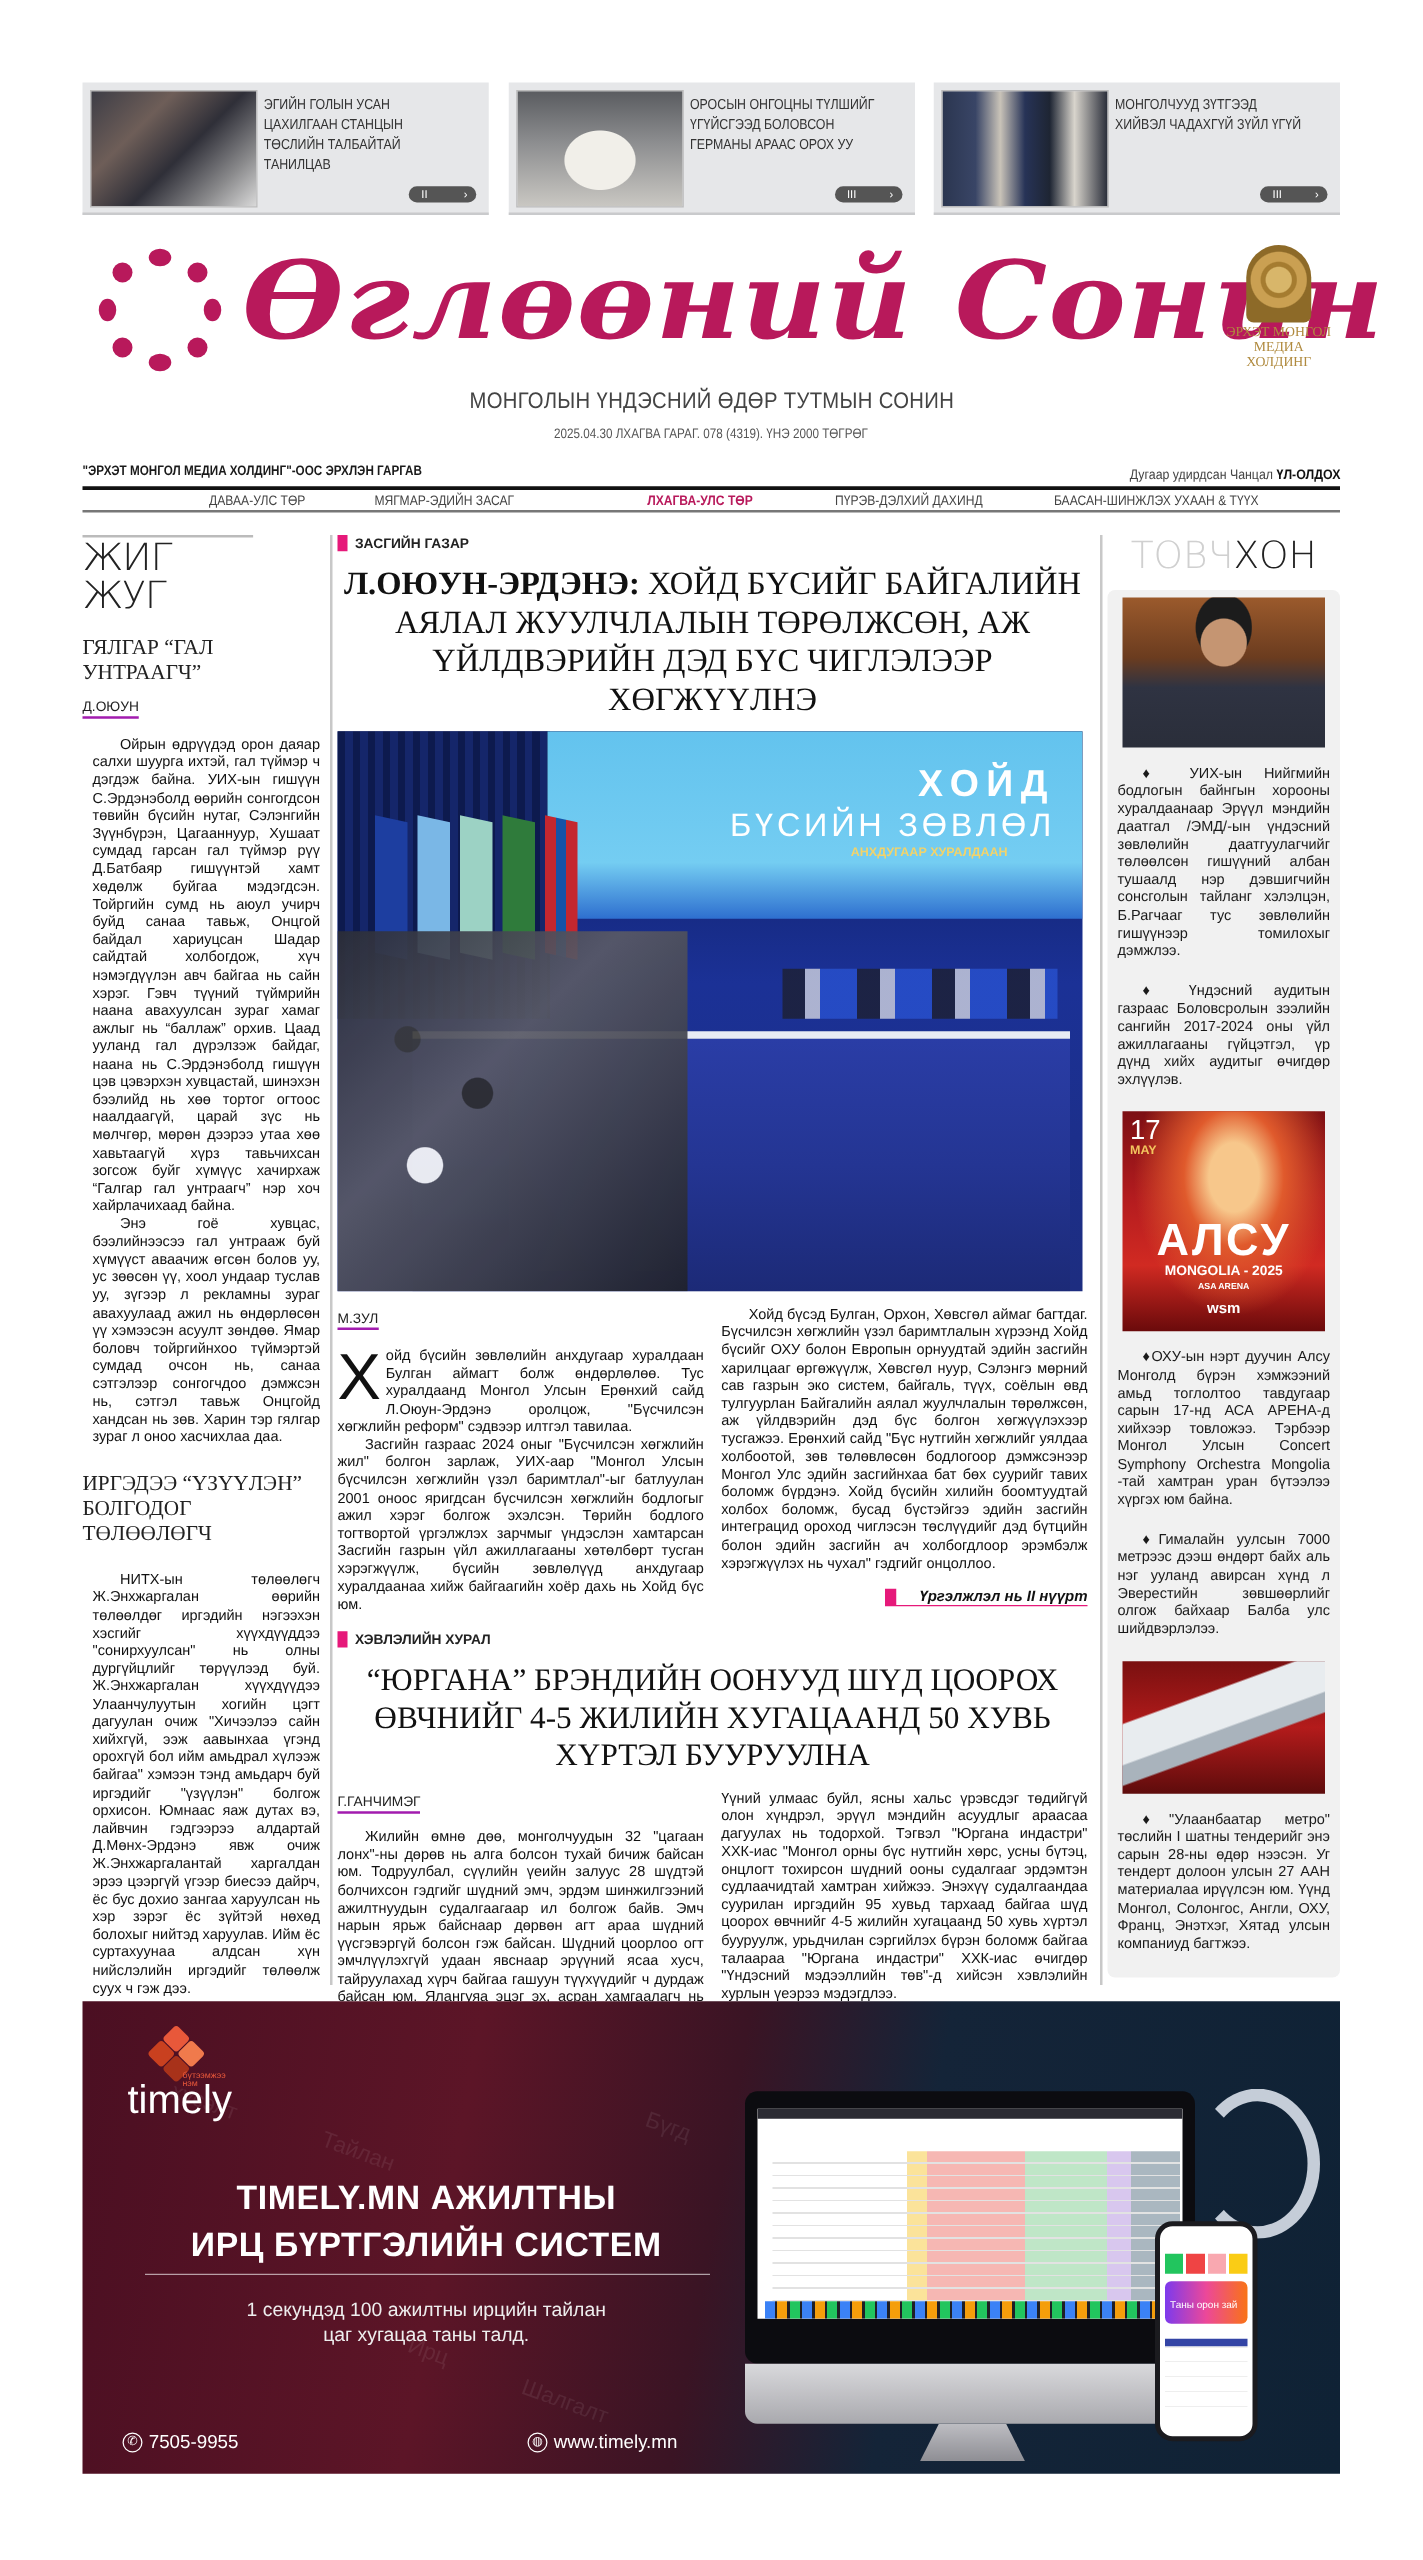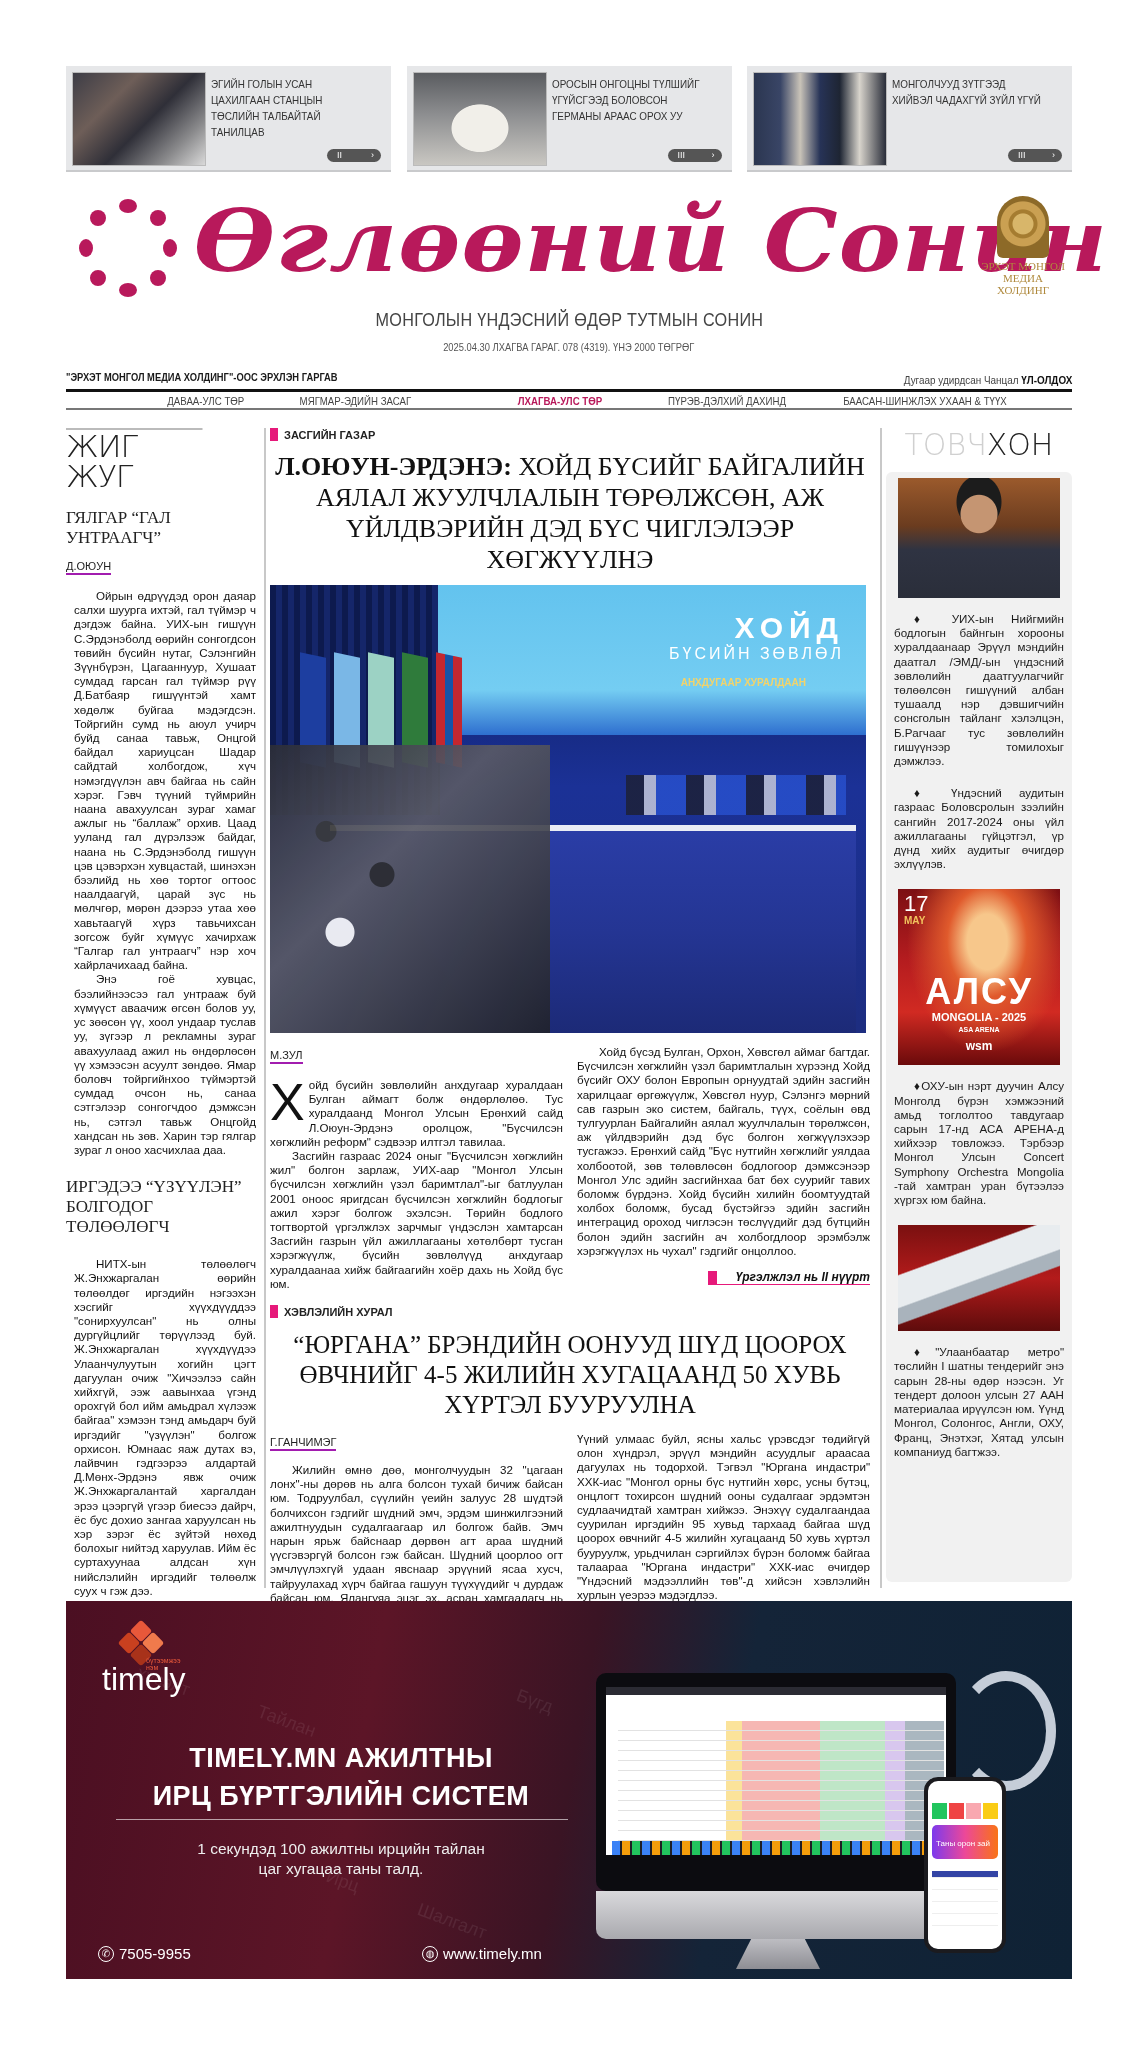--- a/index.html
+++ b/index.html
@@ -54,21 +54,21 @@
   .body-text p { text-indent: 22px; }
   .col-left .body-text { margin-top: 14px; margin-left: 8px; }
 
   .kicker { display: flex; align-items: center; font-size: 11px; font-weight: bold; color: #222; }
   .kicker .sq { width: 8px; height: 13px; background: #e6197a; margin-right: 6px; }
   .headline { font-family: "Liberation Serif", serif; font-size: 26px; line-height: 31px; text-align: center; margin-top: 10px; color: #111; }
   .headline b { font-weight: bold; }
   .photo-main { margin-top: 10px; width: 596px; height: 448px; position: relative; overflow: hidden; background: linear-gradient(180deg, #0c1c5a 0%, #1b3196 45%, #1d2d80 100%); }
   .photo-main .screen { position: absolute; left: 168px; top: 0; right: 0; height: 150px; background: linear-gradient(180deg, #63c3ee 0%, #74cdf2 70%, #2e6fcf 100%); }
   .photo-main .scr-title { position: absolute; right: 22px; top: 28px; color: #fff; font-size: 30px; font-weight: bold; letter-spacing: 6px; text-align: right; line-height: 30px; }
-  .photo-main .scr-sub { position: absolute; right: 22px; top: 60px; color: #fff; font-size: 16px; letter-spacing: 3px; }
+  .photo-main .scr-sub { position: absolute; right: 22px; top: 60px; color: #fff; font-size: 26px; letter-spacing: 3px; }
   .photo-main .scr-sub2 { position: absolute; right: 60px; top: 92px; color: #f2d36a; font-size: 10px; font-weight: bold; }
   .photo-main .curtain { position: absolute; left: 0; top: 0; width: 170px; height: 230px; background: repeating-linear-gradient(90deg, #0d1a4e 0 6px, #15266a 6px 12px); }
   .photo-main .flag { position: absolute; top: 70px; width: 26px; height: 110px; transform: skewY(12deg); }
   .photo-main .table { position: absolute; left: 60px; top: 240px; right: 10px; bottom: 0; background: linear-gradient(180deg, #2a3da6 0%, #243593 50%, #1c2a77 100%); border-top: 6px solid #e9ecf4; }
   .photo-main .people { position: absolute; left: 0; top: 160px; width: 280px; height: 288px; background: radial-gradient(circle at 20% 30%, #3a3a3a 0 10px, transparent 11px), radial-gradient(circle at 40% 45%, #2e2e2e 0 12px, transparent 13px), radial-gradient(circle at 25% 65%, #fafafa 0 14px, transparent 15px), linear-gradient(135deg, #2b2d38 0%, #595a66 40%, #20222c 100%); opacity: 0.92; }
   .photo-main .people2 { position: absolute; right: 20px; top: 190px; width: 220px; height: 40px; background: repeating-linear-gradient(90deg, #1d1d22 0 18px, #eaeaea 18px 30px, #2a56d8 30px 60px); opacity: 0.7; }
 
   .two-col { display: flex; justify-content: space-between; margin-top: 12px; }
   .two-col .c { width: 293px; }
   .dropcap-para::first-letter { float: left; font-size: 52px; line-height: 44px; padding-right: 4px; padding-top: 2px; font-family: "Liberation Sans", sans-serif; }
@@ -278,20 +278,21 @@
     <div class="brief-img img-concert">
       <div class="d17">17</div>
       <div class="may">MAY</div>
       <div class="alsu">АЛСУ</div>
       <div class="mg">MONGOLIA - 2025</div>
       <div class="arena">ASA ARENA</div>
       <div class="wsm">wsm</div>
     </div>
     <div class="brief-text">
       <p>♦ОХУ-ын нэрт дуучин Алсу Монголд бүрэн хэмжээний амьд тоглолтоо тавдугаар сарын 17-нд АСА АРЕНА-д хийхээр товложээ. Тэрбээр Монгол Улсын Concert Symphony Orchestra Mongolia -тай хамтран уран бүтээлээ хүргэх юм байна.</p>
+      <p>♦Гималайн уулсын 7000 метрээс дээш өндөрт байх аль нэг ууланд авирсан хүнд л Эверестийн зөвшөөрлийг олгож байхаар Балба улс шийдвэрлэлээ.</p>
     </div>
     <div class="brief-img img-metro"></div>
     <div class="brief-text">
       <p>♦"Улаанбаатар метро" төслийн I шатны тендерийг энэ сарын 28-ны өдөр нээсэн. Уг тендерт долоон улсын 27 ААН материалаа ирүүлсэн юм. Үүнд Монгол, Солонгос, Англи, ОХУ, Франц, Энэтхэг, Хятад улсын компаниуд багтжээ.</p>
     </div>
   </div>
 </div>
 
 <div class="ad">
   <span class="ghost" style="left:70px;top:70px">хүсэлт</span>

